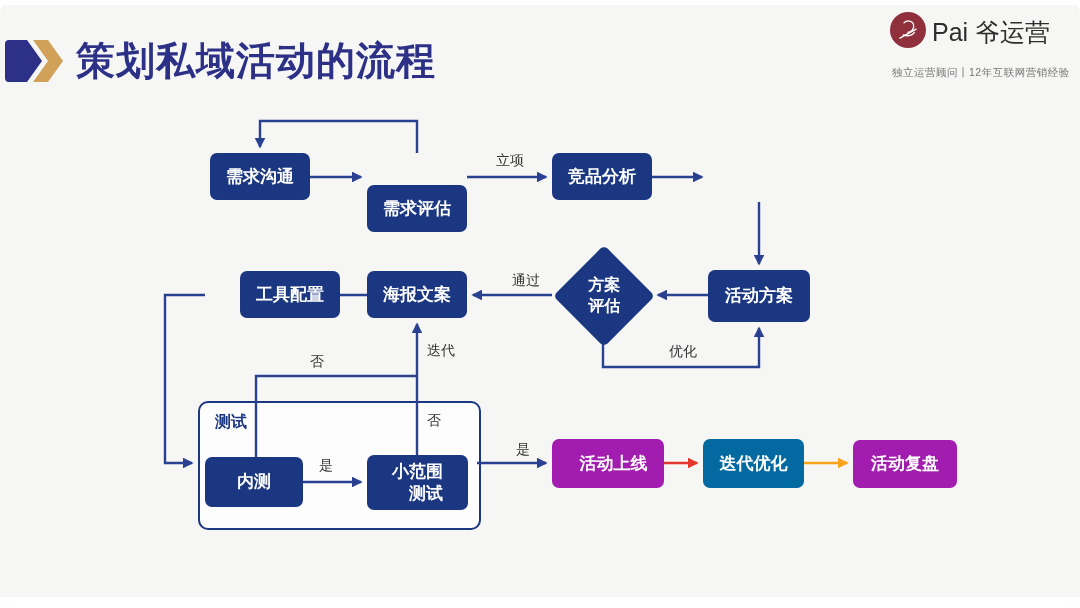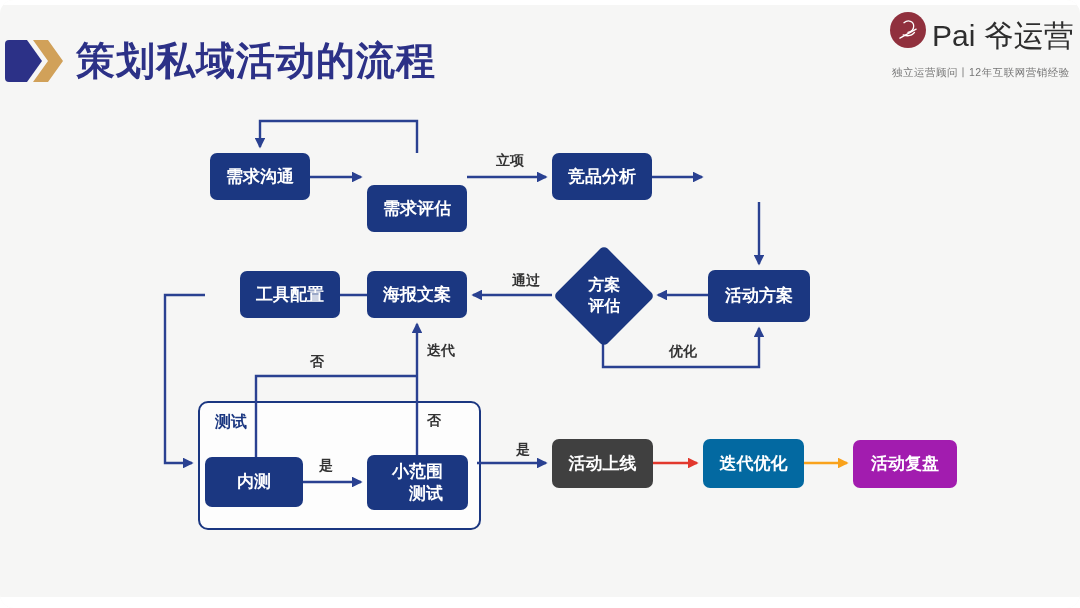--- a/index.html
+++ b/index.html
@@ -9,41 +9,41 @@
   .m-top{top:0;height:5px;}
   .m-bottom{bottom:0;height:11px;}
 
   
   .hdr-chevrons{position:absolute;left:5px;top:40px;}
   .page-title{position:absolute;left:76px;top:34px;font-size:39px;font-weight:bold;
     color:#2c3187;letter-spacing:1px;white-space:nowrap;}
   .logo{position:absolute;right:14px;top:10px;width:176px;}
   .logo-badge{position:absolute;left:0;top:2px;width:36px;height:36px;border-radius:50%;
     background:#90303d;display:flex;align-items:center;justify-content:center;}
-  .logo-brand{position:absolute;left:42px;top:6px;font-size:30px;color:#2e2e2e;white-space:nowrap;}
+  .logo-brand{position:absolute;left:42px;top:6px;font-size:25px;color:#2e2e2e;white-space:nowrap;}
   .logo-tagline{position:absolute;left:2px;top:56px;font-size:10.5px;color:#757575;
     letter-spacing:0.5px;white-space:nowrap;}
 
   
   .connectors{position:absolute;left:0;top:0;z-index:2;}
   .node{position:absolute;z-index:3;display:flex;align-items:center;justify-content:center;
     background:#1b3781;color:#ffffff;font-size:17px;font-weight:bold;border-radius:7px;
     text-align:right;white-space:pre-line;line-height:1.25;}
-  .node.red{background:#404040;}
+  .node.red{background:#a21caf;padding-left:11px;}
   .node.orange{background:#0369a1;}
   .node.deep-orange{background:#a21caf;}
   .diamond{position:absolute;z-index:3;background:#1b3781;border-radius:5px;
     transform:rotate(45deg);display:flex;align-items:center;justify-content:center;}
   .diamond span{transform:rotate(-45deg);color:#fff;font-size:16px;font-weight:bold;
     text-align:center;white-space:pre-line;line-height:1.3;}
   .group-box{position:absolute;z-index:1;background:#fdfdfd;border:2.5px solid #1b3781;
     border-radius:10px;}
   .group-label{position:absolute;z-index:4;font-size:16px;font-weight:bold;color:#1b3781;}
   .edge-label{position:absolute;z-index:4;transform:translate(-50%,-50%);font-size:14px;
-    font-weight:bold;color:#333333;white-space:nowrap;}
+    font-weight:normal;color:#333333;white-space:nowrap;}
 </style>
 </head>
 <body>
 
 <div class="slide">
   <div class="margin-strip m-top"></div>
   <div class="margin-strip m-bottom"></div>
 
   <svg class="hdr-chevrons" width="62" height="44" viewBox="0 0 62 44">
     <path d="M4,0 H22 L37,21 L22,42 H4 a4,4 0 0 1 -4,-4 V4 a4,4 0 0 1 4,-4 Z" fill="#2c3187"></path>

